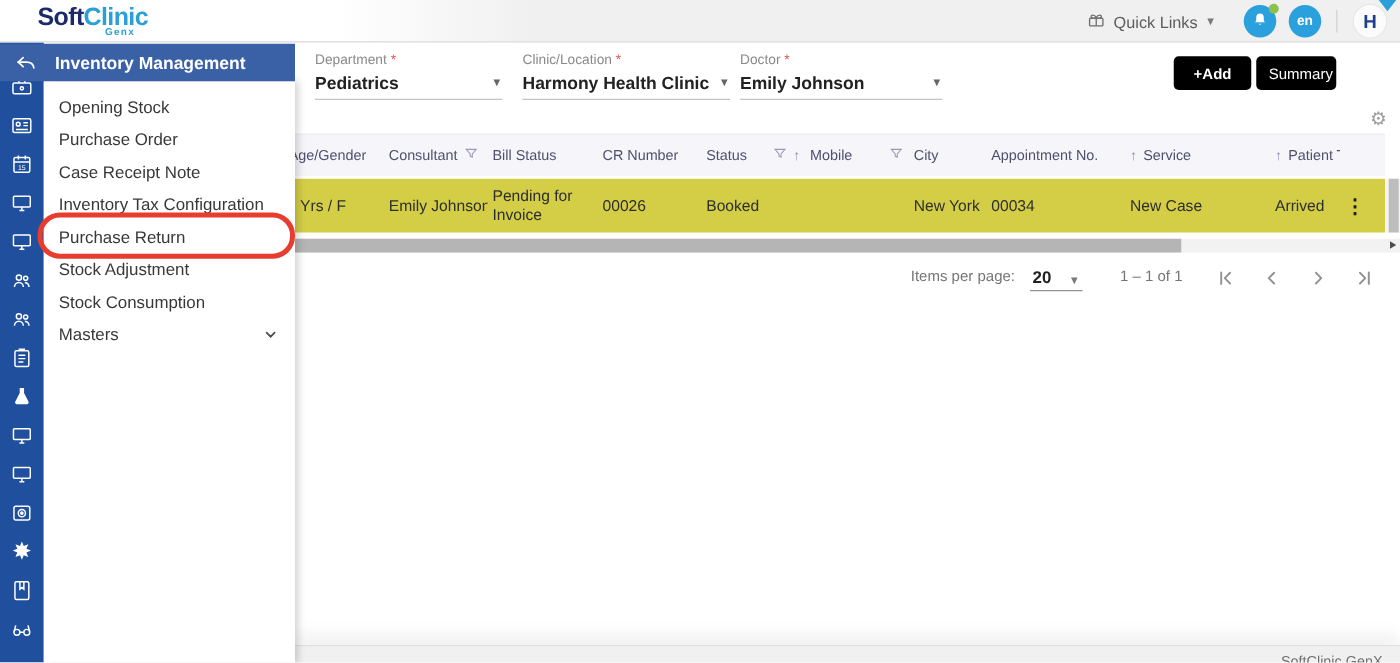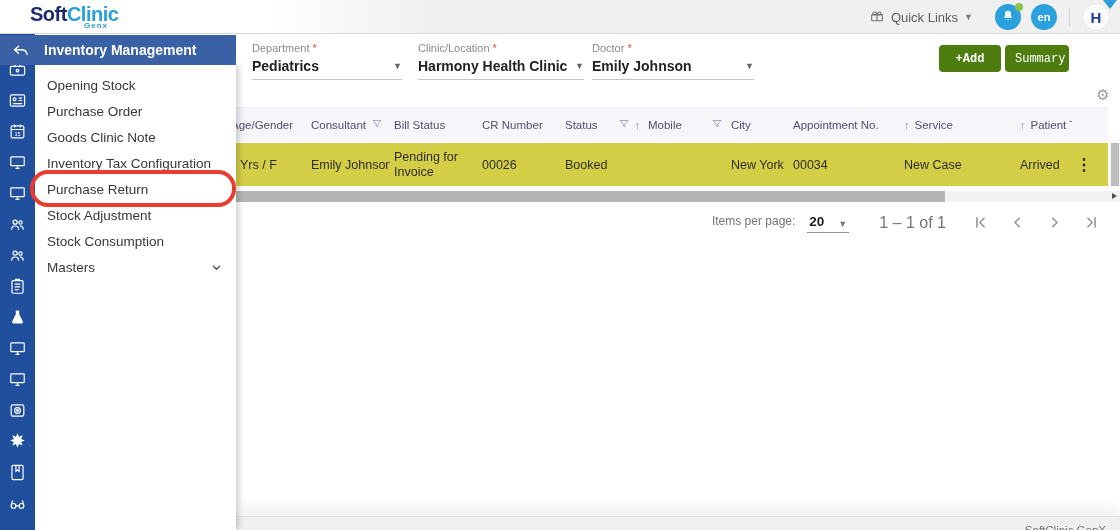--- a/index.html
+++ b/index.html
@@ -55,22 +55,22 @@
   .filter .flabel { font-size:11px; color:#8a8a8a; }
   .filter .flabel .req { color:#e2574c; }
   .filter .fvalue { display:flex; justify-content:space-between; align-items:center; margin-top:4px;
                     padding-bottom:5px; border-bottom:1px solid #c4c4c4; cursor:pointer; }
   .filter .fvalue .val { font-size:14px; font-weight:700; color:#222; white-space:nowrap; }
   .filter .fvalue .caret { color:#666; }
   .f-dept { left:16px; width:150px; }
   .f-clinic { left:182px; width:166px; }
   .f-doctor { left:356px; width:162px; }
 
-  .btn { position:absolute; top:11px; height:27px; background:#4d7c0f; color:#fff; border:none; border-radius:4px;
-         font-size:12px; font-family:Liberation Mono, monospace; cursor:pointer; padding:0 10px; }
+  .btn { position:absolute; top:11px; height:27px; background:#000000; color:#fff; border:none; border-radius:4px;
+         font-size:12px; font-family:Liberation Sans, sans-serif; cursor:pointer; padding:0 10px; }
   .btn-add { left:703px; width:62px; font-weight:700; }
   .btn-summary { left:769px; width:64px; }
   .gear { position:absolute; left:860px; top:52px; font-size:15px; color:#9b9b9b; cursor:pointer; }
 
   
   .thead { position:absolute; left:0; top:73px; width:872px; height:34px; background:#f5f5fa; display:flex;
            align-items:center; border-top:1px solid #ececf2; }
   .trow  { position:absolute; left:0; top:109px; width:872px; height:43px; background:#d4cd46; display:flex;
            align-items:center; cursor:pointer; }
   .cell { overflow:hidden; white-space:nowrap; padding-left:4px; flex:none; }
@@ -92,21 +92,21 @@
                     border-top:3.5px solid transparent; border-bottom:3.5px solid transparent; border-left:5px solid #4d4d4d; }
   .vscroll { position:absolute; right:0; top:109px; width:11px; height:43px; background:#f4f4f4; }
   .vscroll .vthumb { position:absolute; top:0; left:1.5px; width:8px; height:43px; background:#bdbdbd; cursor:pointer; }
 
   
   .pagination { position:absolute; right:20px; top:180px; height:32px; display:flex; align-items:flex-start; }
   .pg-label { font-size:12px; color:#757575; }
   .pg-size { display:flex; align-items:flex-end; gap:14px; border-bottom:1px solid #949494; padding:0 2px 3px 2px;
              margin-left:12px; cursor:pointer; }
   .pg-size .num { font-size:13.5px; font-weight:700; color:#212121; }
-  .pg-range { font-size:16px; color:#757575; margin-left:30px; }
+  .pg-range { font-size:12px; color:#757575; margin-left:30px; }
   .pg-nav { display:flex; align-items:center; gap:20px; margin-left:26px; }
   .pg-nav svg { cursor:pointer; display:block; }
 
   
   .footer { position:absolute; left:0; top:482px; width:884px; height:26px; background:#f0f0f1;
             border-top:1px solid #e2e2e2; box-shadow:0 -10px 12px rgba(0,0,0,0.05);
             display:flex; align-items:center; justify-content:flex-end; padding-right:14px; }
   .footer .brand { font-size:11.5px; color:#6f6f6f; }
 </style>
 </head>
@@ -256,21 +256,21 @@
   </div>
 
   <div class="menu-panel">
     <div class="menu-item">
         <span>Opening Stock</span>
       </div>
     <div class="menu-item">
         <span>Purchase Order</span>
       </div>
     <div class="menu-item">
-        <span>Goods Clinic Note</span>
+        <span>Case Receipt Note</span>
       </div>
     <div class="menu-item">
         <span>Inventory Tax Configuration</span>
       </div>
     <div class="menu-item">
         <span>Purchase Return</span>
       </div>
     <div class="menu-item">
         <span>Stock Adjustment</span>
       </div>

